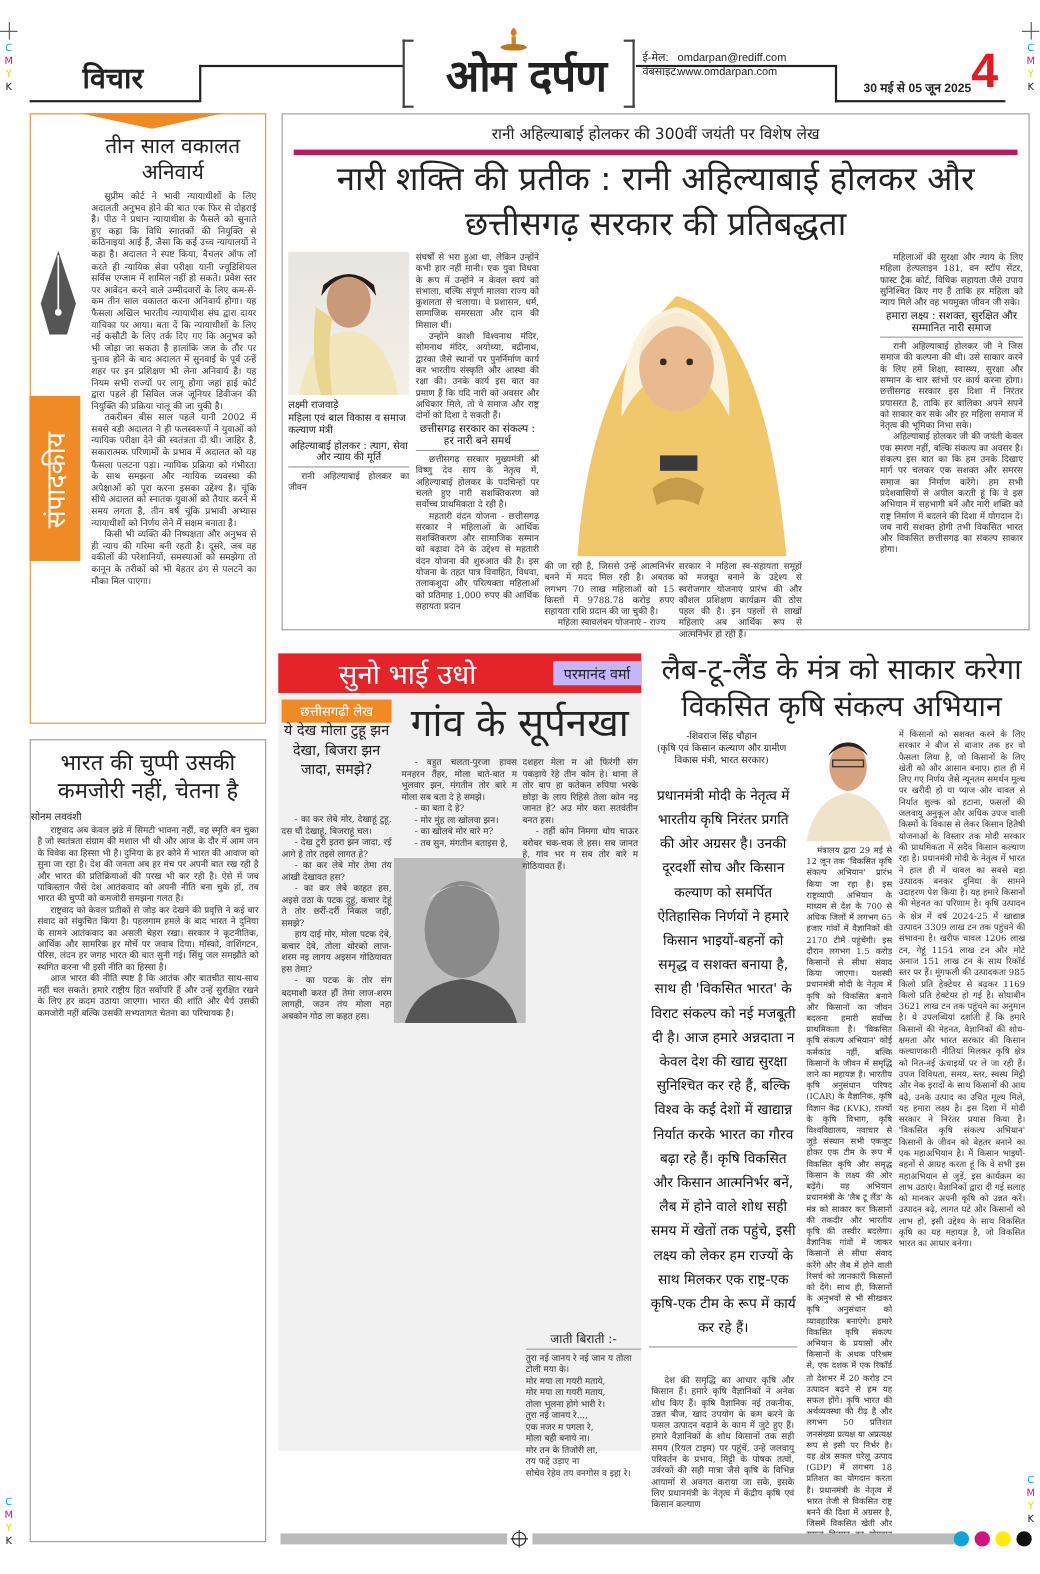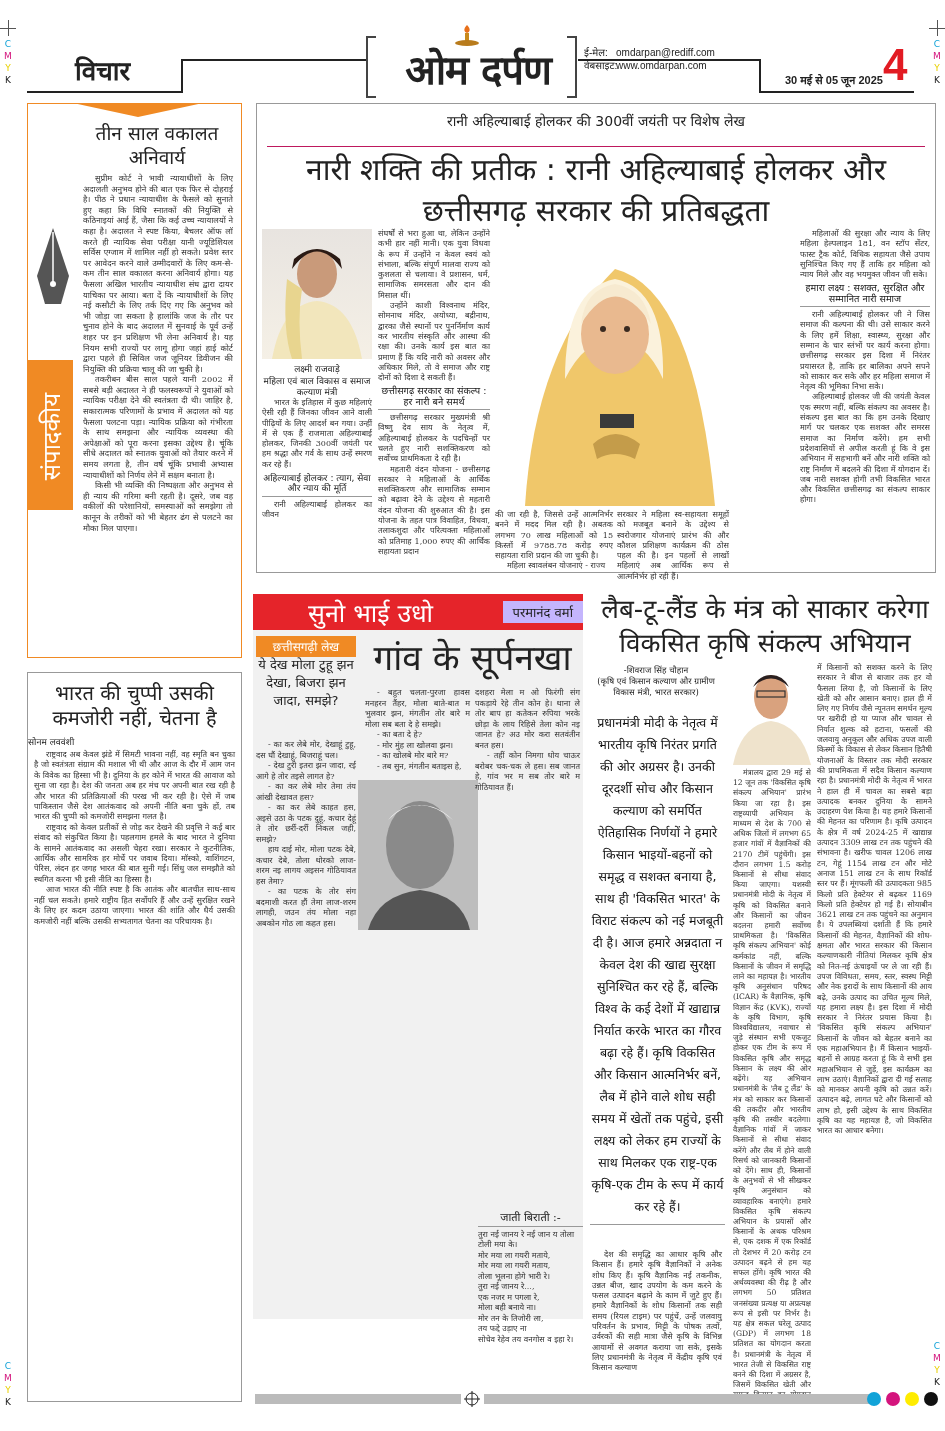--- a/index.html
+++ b/index.html
@@ -109,37 +109,36 @@
   <div class="h-serif" style="font-size:20px;line-height:25px;margin:8px 6px 4px">भारत की चुप्पी उसकी कमजोरी नहीं, चेतना है</div>
   <div style="font-size:9px;text-align:left;margin-bottom:2px">सोनम लववंशी</div>
   <div class="txt" style="margin:0 6px;font-size:8px;line-height:10.4px">
     <p>राष्ट्रवाद अब केवल झंडे में सिमटी भावना नहीं, वह स्मृति बन चुका है जो स्वतंत्रता संग्राम की मशाल भी थी और आज के दौर में आम जन के विवेक का हिस्सा भी है। दुनिया के हर कोने में भारत की आवाज को सुना जा रहा है। देश की जनता अब हर मंच पर अपनी बात रख रही है और भारत की प्रतिक्रियाओं की परख भी कर रही है। ऐसे में जब पाकिस्तान जैसे देश आतंकवाद को अपनी नीति बना चुके हों, तब भारत की चुप्पी को कमजोरी समझना गलत है।</p>
       <p>राष्ट्रवाद को केवल प्रतीकों से जोड़ कर देखने की प्रवृत्ति ने कई बार संवाद को संकुचित किया है। पहलगाम हमले के बाद भारत ने दुनिया के सामने आतंकवाद का असली चेहरा रखा। सरकार ने कूटनीतिक, आर्थिक और सामरिक हर मोर्चे पर जवाब दिया। मॉस्को, वाशिंगटन, पेरिस, लंदन हर जगह भारत की बात सुनी गई। सिंधु जल समझौते को स्थगित करना भी इसी नीति का हिस्सा है।</p>
       <p>आज भारत की नीति स्पष्ट है कि आतंक और बातचीत साथ-साथ नहीं चल सकते। हमारे राष्ट्रीय हित सर्वोपरि हैं और उन्हें सुरक्षित रखने के लिए हर कदम उठाया जाएगा। भारत की शांति और धैर्य उसकी कमजोरी नहीं बल्कि उसकी सभ्यतागत चेतना का परिचायक है।</p>
   </div>
 </div>
 
 <div class="box" style="left:256px;top:103px;width:680px;height:470px">
-  <div style="font-family:'DejaVu Sans',sans-serif;font-size:14px;text-align:center;padding:7px 0 16px;border-bottom:1px solid #be185d;margin:0 10px">रानी अहिल्याबाई होलकर की 300वीं जयंती पर विशेष लेख</div>
+  <div style="font-family:'DejaVu Sans',sans-serif;font-size:14px;text-align:center;padding:7px 0 6px;border-bottom:5px solid #be185d;margin:0 10px">रानी अहिल्याबाई होलकर की 300वीं जयंती पर विशेष लेख</div>
   <div class="h-serif" style="font-size:30px;line-height:41px;margin:2px 20px">नारी शक्ति की प्रतीक : रानी अहिल्याबाई होलकर और छत्तीसगढ़ सरकार की प्रतिबद्धता</div>
 </div>
 <div class="photo" style="left:262px;top:229px;width:110px;height:130px;background:linear-gradient(#e8e4e0,#f5f0e6)">
   <svg width="110" height="130" viewBox="0 0 110 130">
       <ellipse cx="55" cy="45" rx="20" ry="24" fill="#c99a7a"></ellipse>
       <path d="M30 40 Q55 5 80 40 L78 30 Q55 10 32 30 Z" fill="#2a1a14"></path>
       <path d="M10 130 Q20 75 55 72 Q90 75 100 130 Z" fill="#f2e6bc"></path>
       <path d="M25 50 Q20 100 30 130 L40 130 Q35 90 40 60 Z" fill="#e8d58f"></path>
     </svg>
 </div>
-<div class="abs" style="left:262px;top:364px;width:110px;text-align:center;font-size:9px;line-height:11.5px">
+<div class="abs" style="left:262px;top:364px;width:110px;font-size:9px;line-height:11.5px">
   <div>लक्ष्मी राजवाड़े</div>
   <div>महिला एवं बाल विकास व समाज कल्याण मंत्री</div>
 </div>
 <div class="abs txt" style="left:262px;top:398px;width:110px;font-size:8px;line-height:10.3px">
-  <p>भारत के इतिहास में कुछ महिलाएं ऐसी रही हैं जिनका जीवन आने वाली पीढ़ियों के लिए आदर्श बन गया। उन्हीं में से एक हैं राजमाता अहिल्याबाई होलकर, जिनकी 300वीं जयंती पर हम श्रद्धा और गर्व के साथ उन्हें स्मरण कर रहे हैं।</p>
   <div class="sub" style="font-size:9px">अहिल्याबाई होलकर : त्याग, सेवा और न्याय की मूर्ति</div>
   <p>रानी अहिल्याबाई होलकर का जीवन</p>
 </div>
 <div class="abs txt" style="left:378px;top:229px;width:112px;font-size:8px;line-height:10.3px">
   <p style="text-indent:0">संघर्षों से भरा हुआ था, लेकिन उन्होंने कभी हार नहीं मानी। एक युवा विधवा के रूप में उन्होंने न केवल स्वयं को संभाला, बल्कि संपूर्ण मालवा राज्य को कुशलता से चलाया। वे प्रशासन, धर्म, सामाजिक समरसता और दान की मिसाल थीं।</p>
     <p>उन्होंने काशी विश्वनाथ मंदिर, सोमनाथ मंदिर, अयोध्या, बद्रीनाथ, द्वारका जैसे स्थानों पर पुनर्निर्माण कार्य कर भारतीय संस्कृति और आस्था की रक्षा की। उनके कार्य इस बात का प्रमाण हैं कि यदि नारी को अवसर और अधिकार मिले, तो वे समाज और राष्ट्र दोनों को दिशा दे सकती हैं।</p>
   <div class="sub" style="font-size:9.5px">छत्तीसगढ़ सरकार का संकल्प : हर नारी बने समर्थ</div>
   <p>छत्तीसगढ़ सरकार मुख्यमंत्री श्री विष्णु देव साय के नेतृत्व में, अहिल्याबाई होलकर के पदचिन्हों पर चलते हुए नारी सशक्तिकरण को सर्वोच्च प्राथमिकता दे रही है।</p>
     <p>महतारी वंदन योजना - छत्तीसगढ़ सरकार ने महिलाओं के आर्थिक सशक्तिकरण और सामाजिक सम्मान को बढ़ावा देने के उद्देश्य से महतारी वंदन योजना की शुरुआत की है। इस योजना के तहत पात्र विवाहित, विधवा, तलाकशुदा और परित्यक्ता महिलाओं को प्रतिमाह 1,000 रुपए की आर्थिक सहायता प्रदान</p>
 </div>

